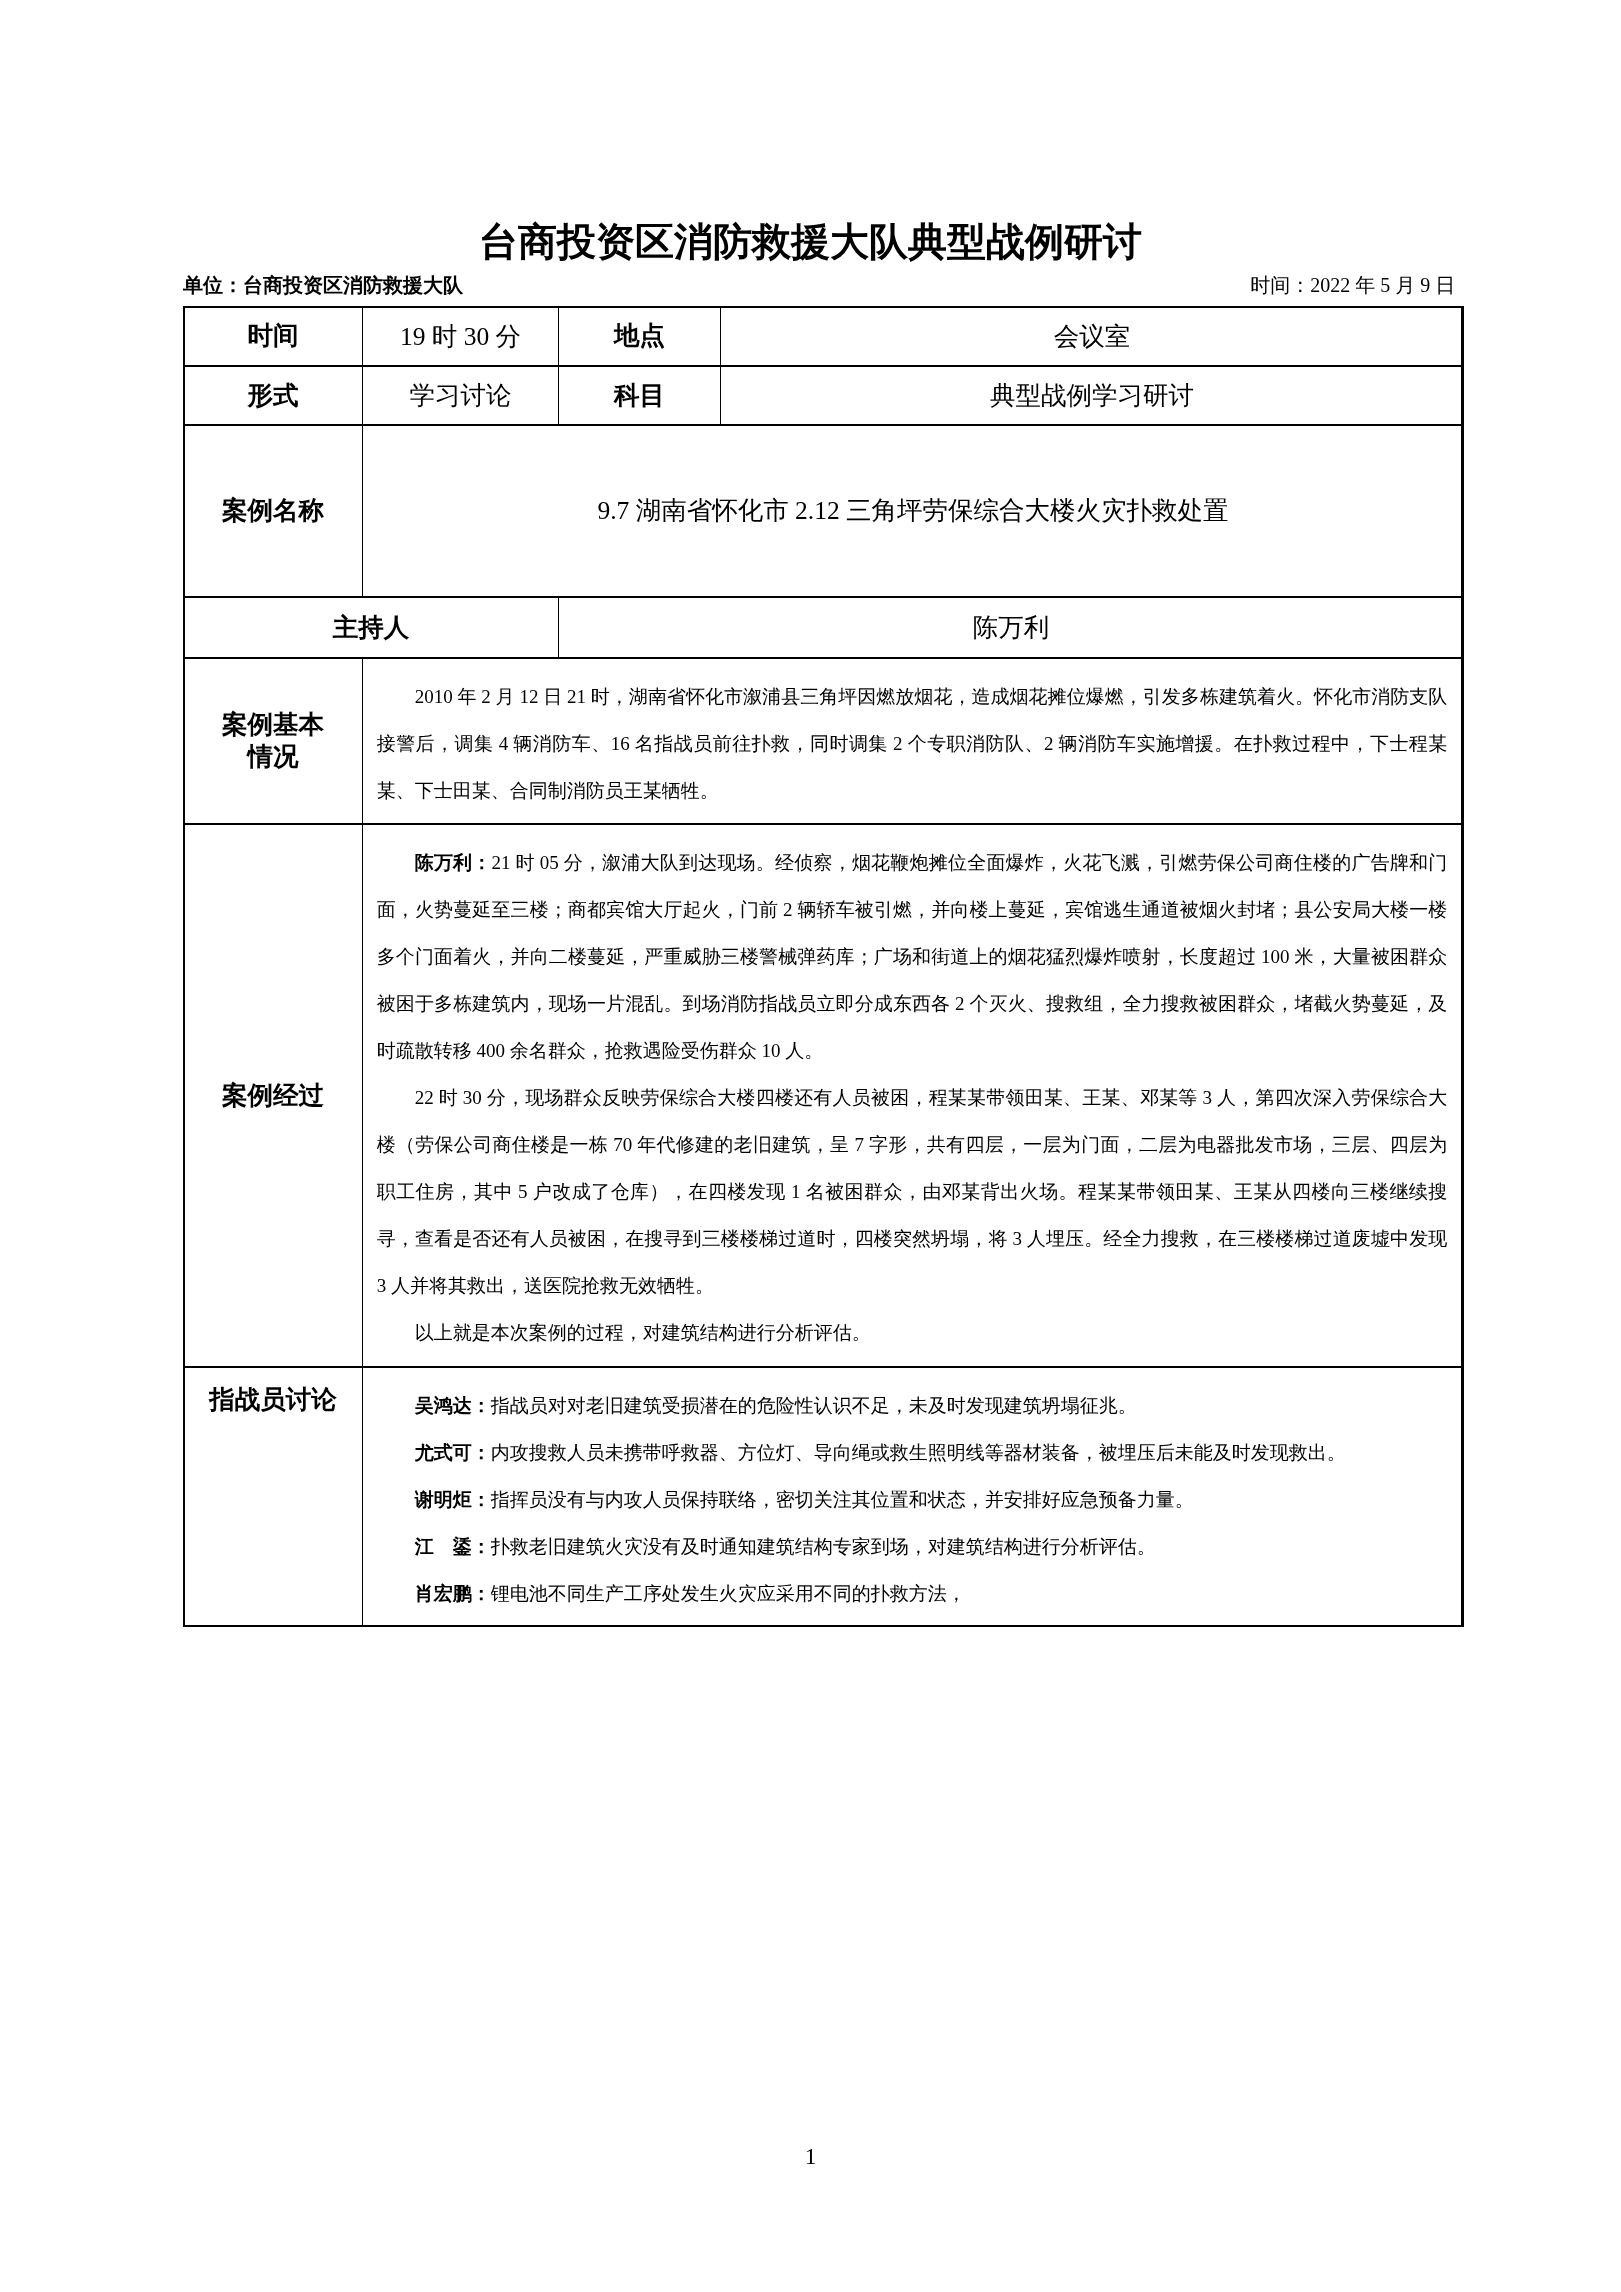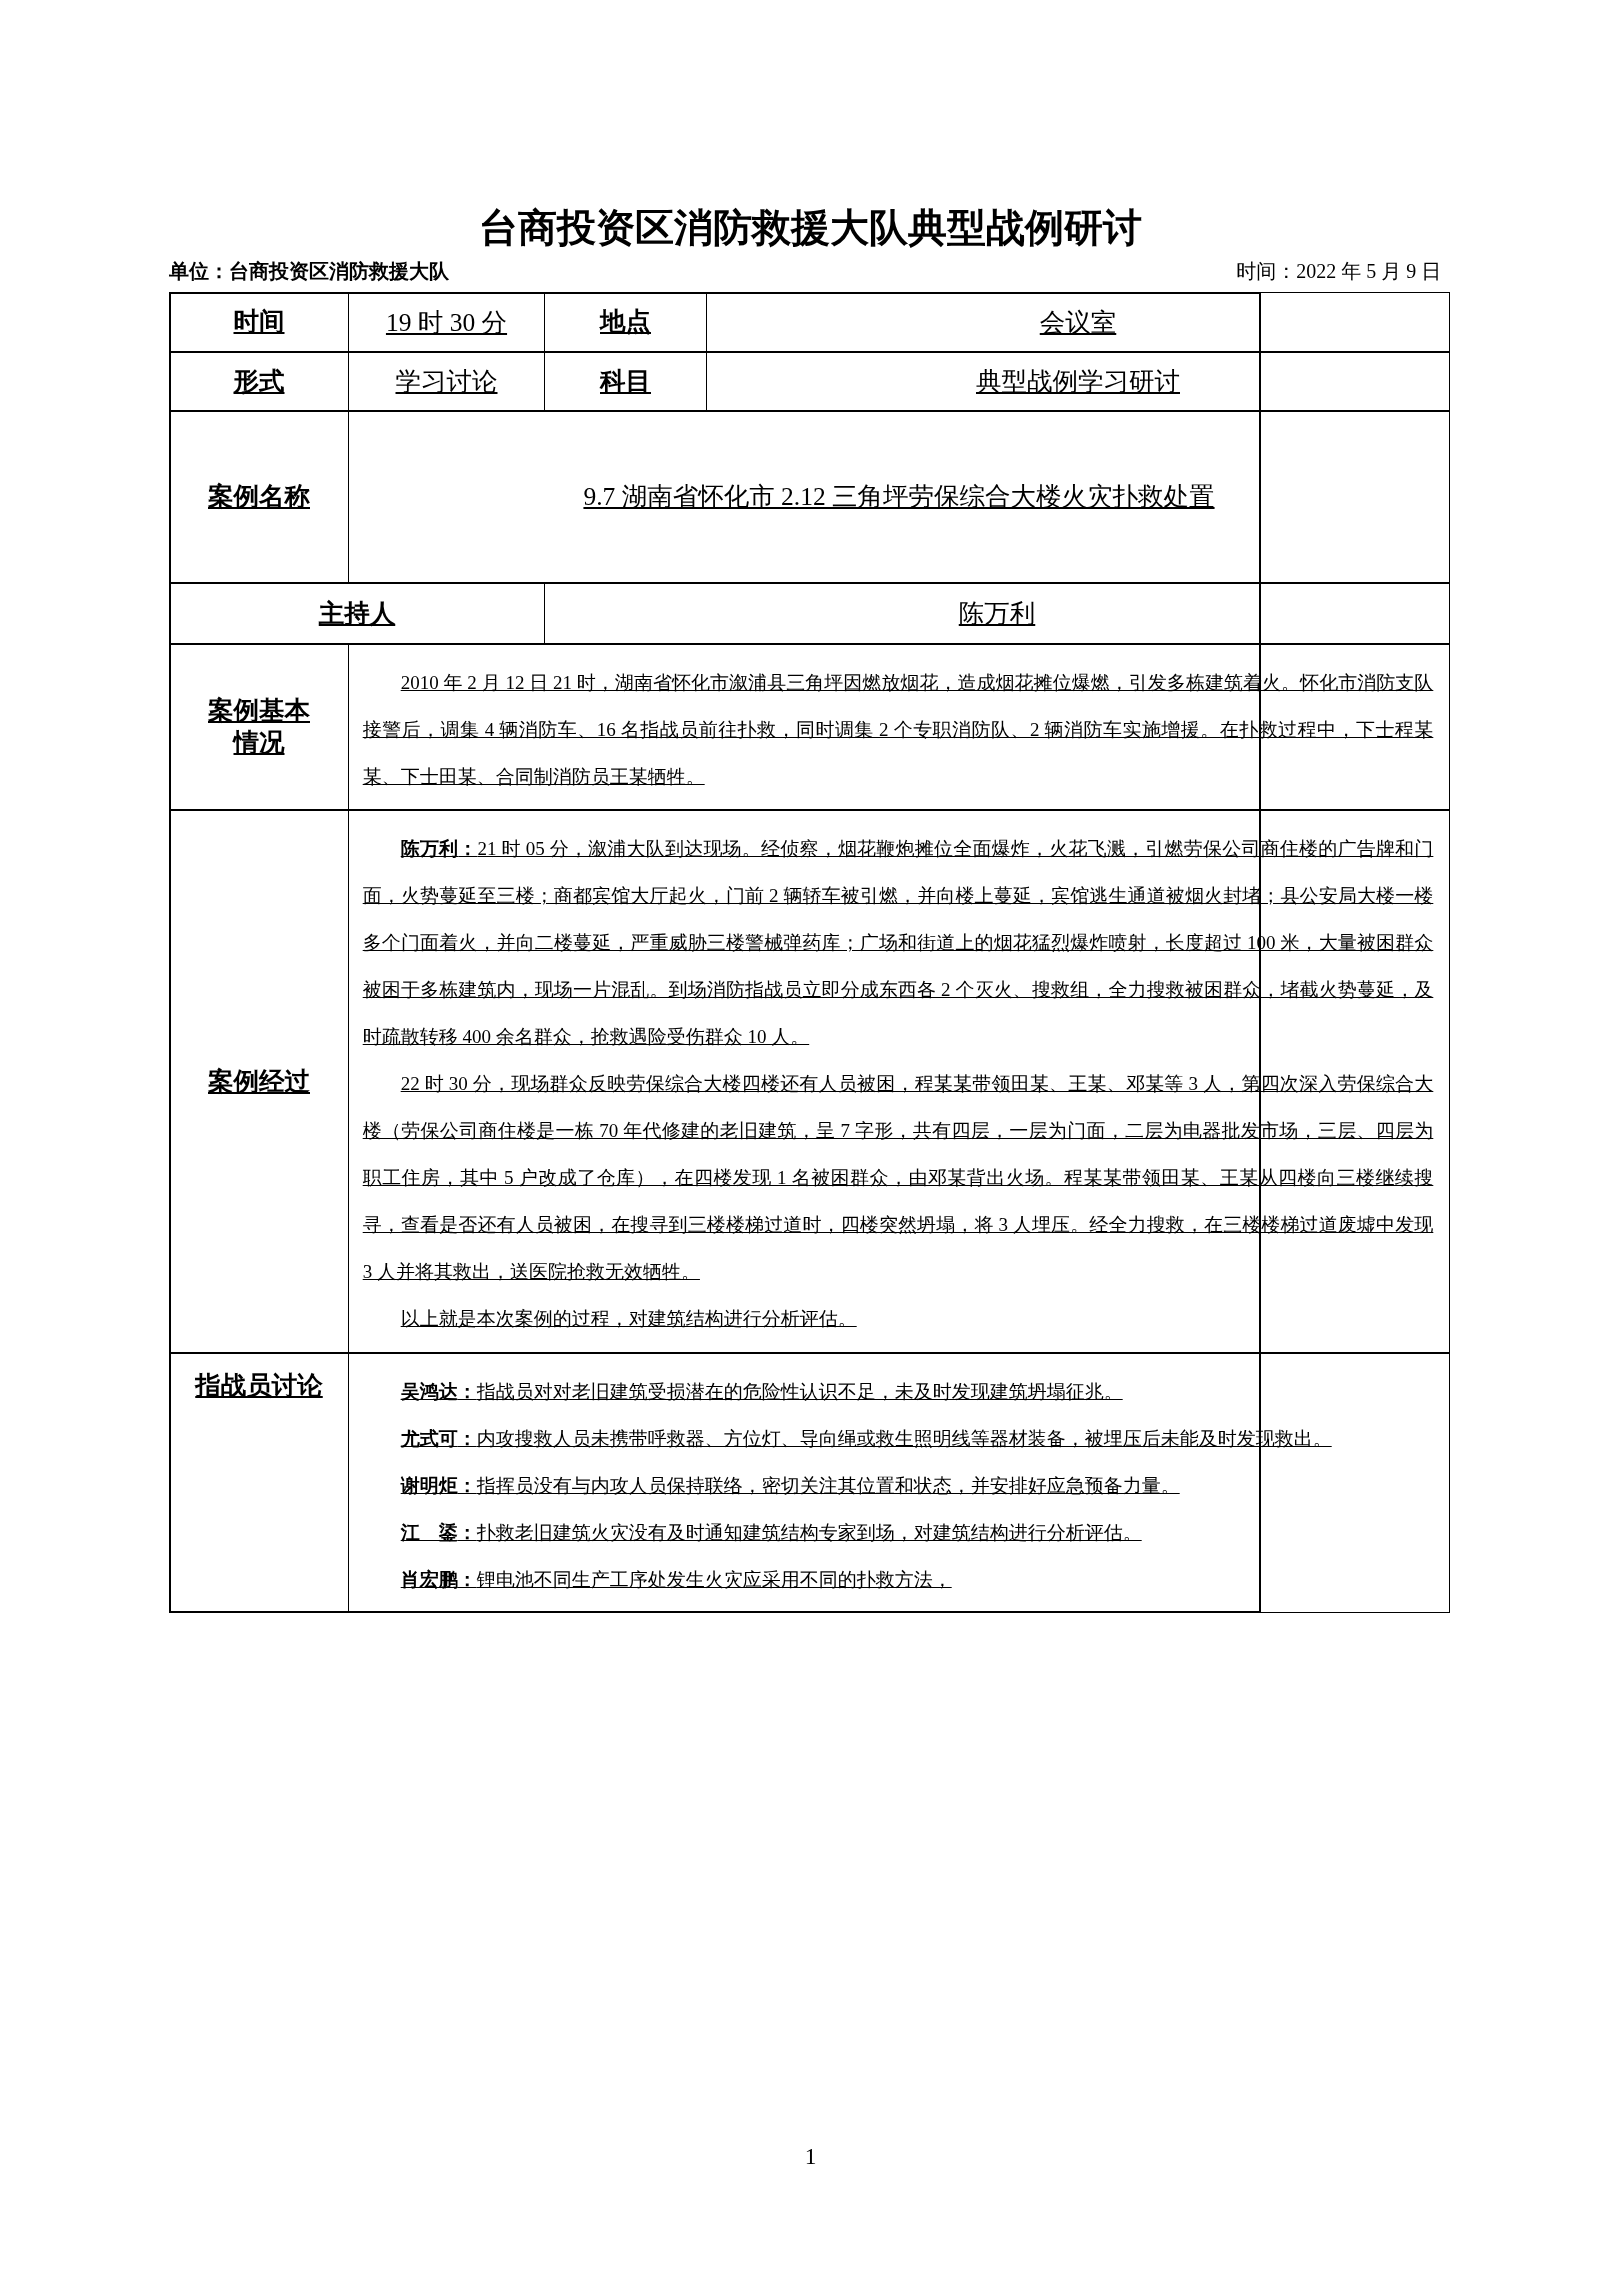--- a/index.html
+++ b/index.html
@@ -14,21 +14,21 @@
     color: #000000;
     position: relative;
     overflow: hidden;
   }
   .page {
     position: absolute;
     left: 0; top: 0;
     width: 1621px;
     height: 2293px;
     box-sizing: border-box;
-    padding: 0;
+    padding: 14px;
   }
   .doc-title {
     text-align: center;
     font-weight: bold;
     font-size: 39px;
     line-height: 1.0;
     margin: 0;
     padding-top: 208px;
     letter-spacing: 0px;
     font-family: "Liberation Sans", "DejaVu Sans", sans-serif;
@@ -68,24 +68,23 @@
     vertical-align: middle;
     padding: 0;
     font-size: 25.5px;
   }
   
   table.main {
     outline: none;
   }
   .frame-wrap {
     position: relative;
-    width: 1092px;
+    width: 1280px;
     margin-left: 169px;
     margin-top: 11.8px;
-    text-decoration: underline;
   }
   .frame-wrap::after {
     content: "";
     position: absolute;
     left: 0; top: 0; right: 0; bottom: 0;
     border: 2.9px solid #000;
     pointer-events: none;
     box-sizing: border-box;
   }
   .frame-wrap table.main { margin: 0; width: 1280px; }

